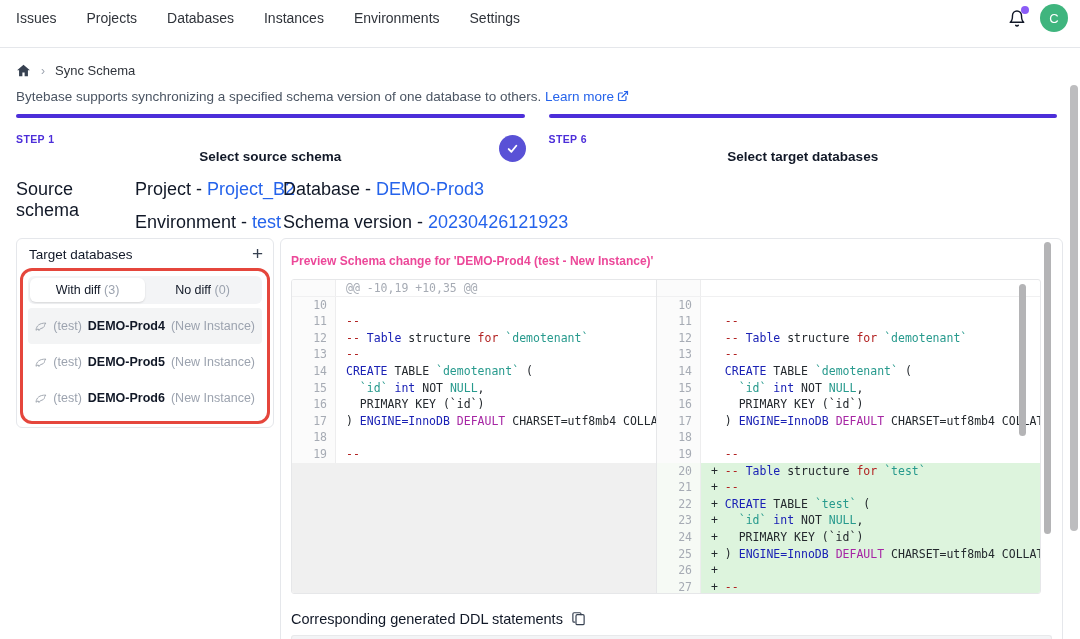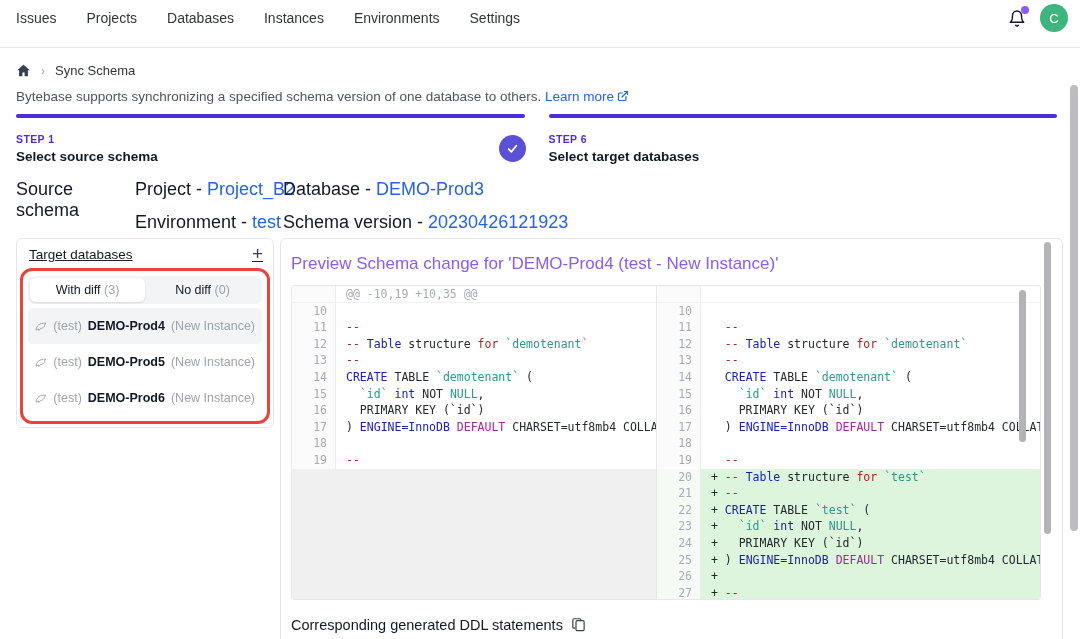--- a/index.html
+++ b/index.html
@@ -23,52 +23,52 @@
   .crumb-sep { color:#9ca3af; font-size:12px; }
   .intro { position:absolute; top:89px; left:16px; font-size:13.5px; color:#4b5563; }
   .intro a { color:var(--link); text-decoration:none; cursor:pointer; }
   .ext-icon { display:inline-block; vertical-align:-1px; margin-left:3px; }
 
   
   .steps { position:absolute; top:114px; left:16px; width:1041px; display:flex; gap:24px; }
   .step { flex:1; }
   .step-bar { height:4px; border-radius:2px; background:var(--accent_bar); margin-bottom:15px; }
   .step-label { font-size:10.5px; font-weight:bold; letter-spacing:.4px; color:var(--accent_bar); margin-bottom:4px; }
-  .step-title { font-size:13.5px; font-weight:bold; color:#111827; }
+  .step-title { font-size:13.5px; font-weight:bold; color:#111827;text-align:center; }
   .check-circle { position:absolute; left:483px; top:21px; width:27px; height:27px; border-radius:50%;
     background:var(--accent_circle); display:flex; align-items:center; justify-content:center; }
 
   
   .source { position:absolute; top:179px; left:16px; display:flex; font-size:18px; }
   .source-label { width:119px; color:#111827; }
   .source-grid { display:grid; grid-template-columns:148px auto; row-gap:12px; }
   .field { white-space:nowrap; color:#111827; }
   .field a { color:var(--link); text-decoration:none; cursor:pointer; }
 
   
   .left-card { position:absolute; left:16px; top:238px; width:258px; border:1px solid #e5e7eb; border-radius:6px; background:#fff; }
-  .left-head { display:flex; align-items:flex-start; justify-content:space-between; padding:8px 10px 6px 12px;text-decoration:underline; }
+  .left-head { display:flex; align-items:flex-start; justify-content:space-between; padding:8px 10px 6px 12px; }
   .left-title { font-size:13.5px; color:#111827; }
   .add-btn { border:none; background:none; font-size:19px; font-weight:300; color:#374151; cursor:pointer; line-height:14px; }
   .red-box { margin:0 3px 3px 3px; border:3px solid var(--red_border); border-radius:12px; padding:5px; }
   .tabs { display:flex; background:#f3f4f6; border-radius:6px; padding:2px; }
   .tab { flex:1; text-align:center; font-size:12.5px; padding:5px 0; border-radius:6px; color:#111827; cursor:pointer; }
   .tab .cnt { color:#9ca3af; }
   .tab.active { background:#fff; box-shadow:0 1px 2px rgba(0,0,0,.12); }
   .db-list { padding-top:4px; }
   .db-item { display:flex; align-items:center; gap:6px; height:36px; padding:0 7px; border-radius:4px;
     font-size:12.5px; white-space:nowrap; overflow:hidden; cursor:pointer; }
   .db-item.selected { background:#f3f4f5; }
   .db-env, .db-suffix { color:#9ca3af; }
   .db-name { font-weight:bold; color:#111827; }
 
   
   .preview-card { position:absolute; left:280px; top:238px; width:783px; height:500px;
     border:1px solid #e5e7eb; border-radius:6px; background:#fff; }
-  .preview-title { font-size:17px; font-weight:normal; color:#8b5cf6; padding:15px 10px 11px 10px; }
+  .preview-title { font-size:12px; font-weight:bold; color:#ec4899; padding:15px 10px 11px 10px; }
   .diff { position:relative; margin:0 0 0 10px; width:750px; height:315px; border:1px solid #e6e7e9;
     border-radius:3px; display:flex; overflow:hidden; background:#fff;
     font-family:"DejaVu Sans Mono", monospace; font-size:11.5px; }
   .pane { width:364px; flex:none; display:flex; flex-direction:column; overflow:hidden; }
   .pane.right { width:385px; border-left:1px solid #e6e7e9; }
   .drow { display:flex; height:16.6px; flex:none; align-items:center; }
   .drow.hd { border-bottom:1px solid #f0f0f1; }
   .gut { width:44px; flex:none; align-self:stretch; background:#fbfbfb; border-right:1px solid #ededee;
     color:#a6abb4; text-align:right; padding-right:8px; line-height:16.6px; }
   .codecell { flex:1; padding-left:10px; white-space:pre; overflow:hidden; line-height:16.6px; color:var(--code_plain); }

